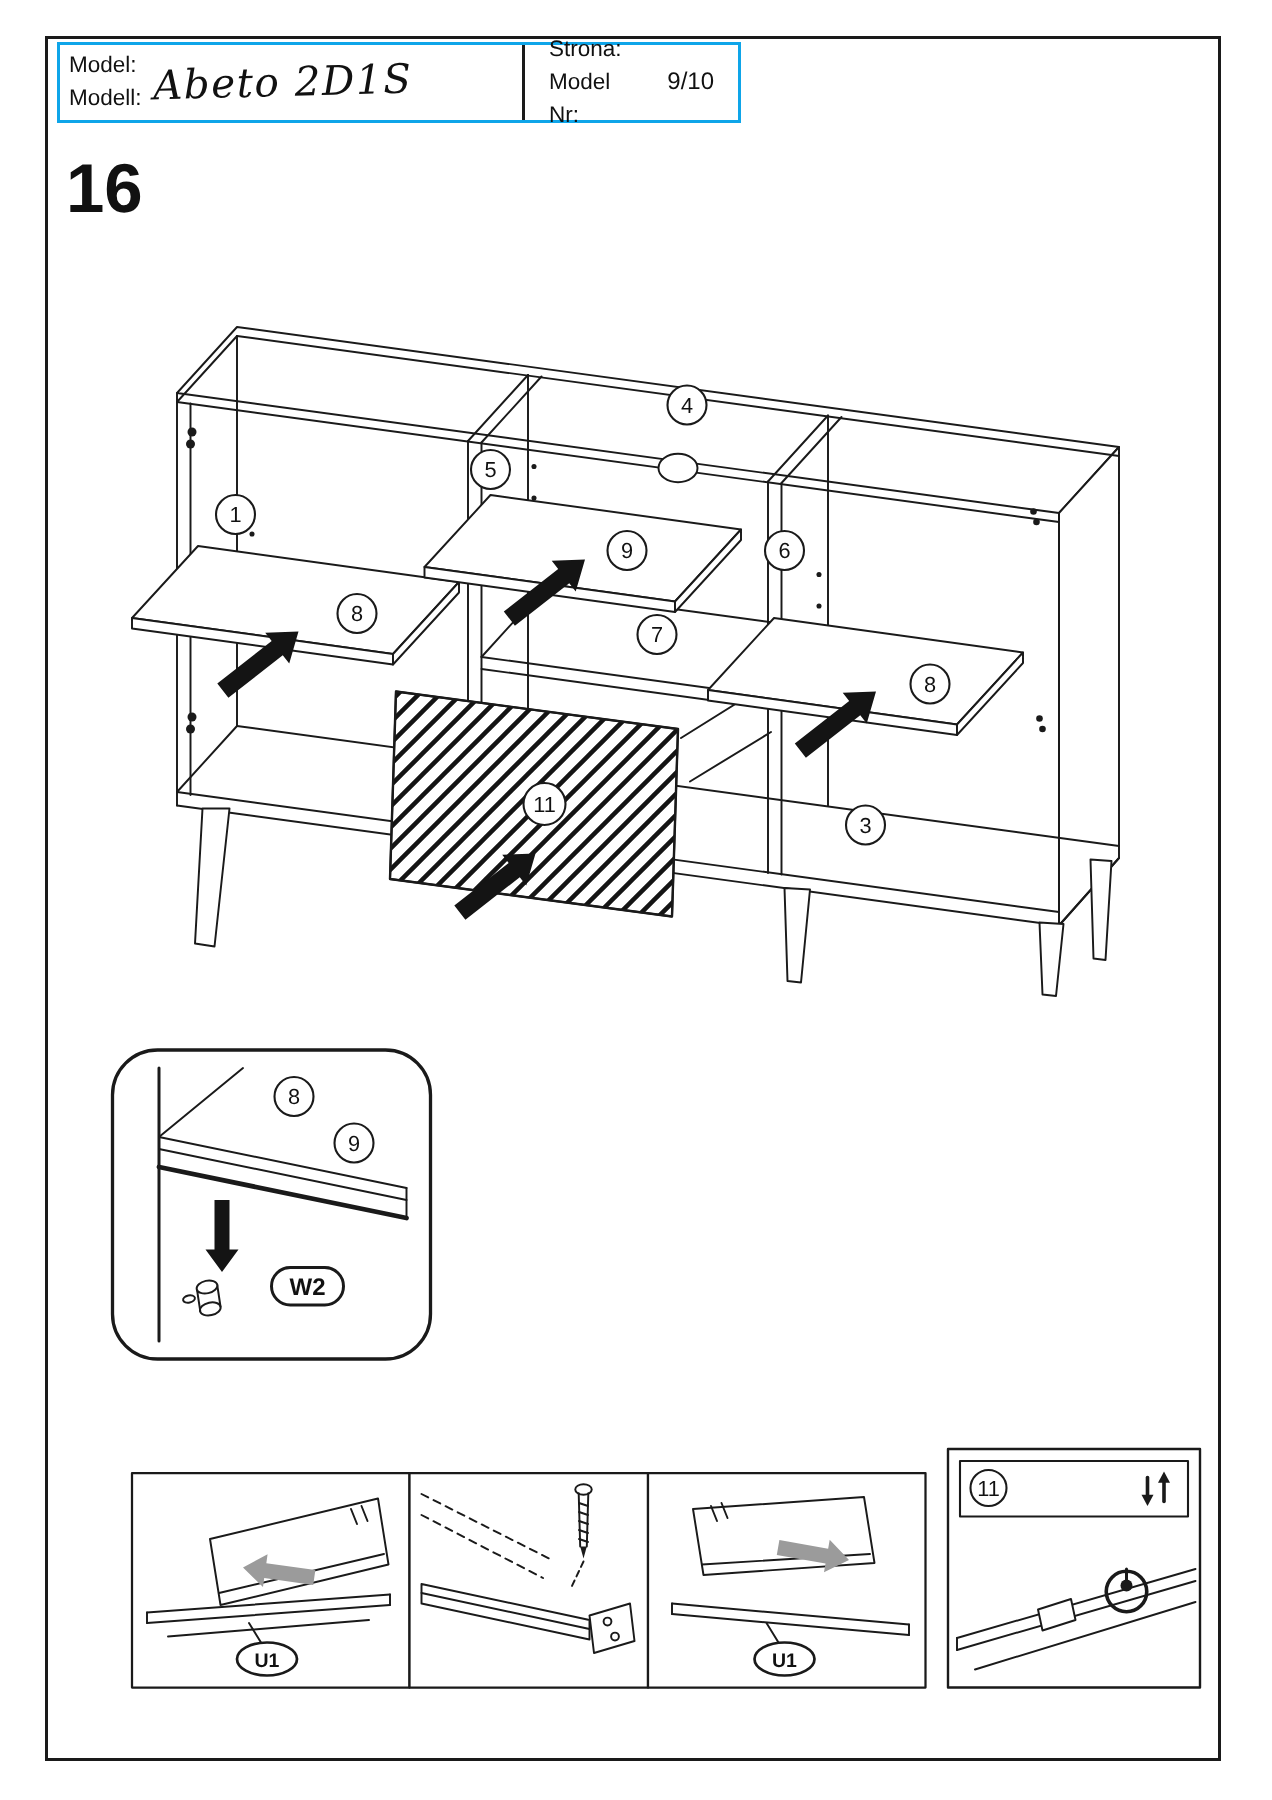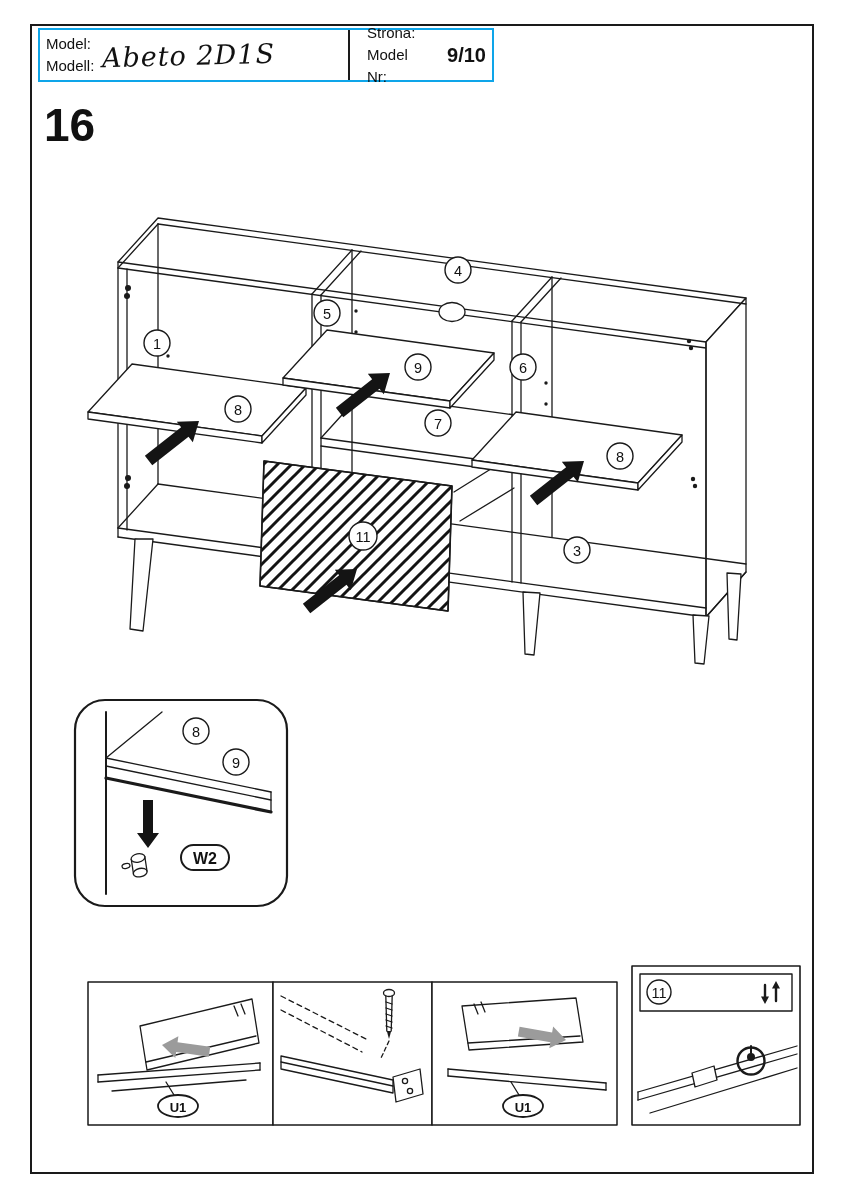--- a/index.html
+++ b/index.html
@@ -4,25 +4,25 @@
 <style>
   html,body{margin:0;padding:0;background:#e8e8e8;}
   .page{position:relative;width:848px;height:1200px;background:#ffffff;overflow:hidden;
         font-family:"Liberation Sans",sans-serif;color:#111;}
   .page-border{position:absolute;left:30px;top:24px;width:784px;height:1150px;
         border:2px solid #1a1a1a;box-sizing:border-box;}
   .header-box{position:absolute;left:38px;top:28px;width:452px;height:50px;
         border:2px solid #0ea5e9;background:#fff;display:flex;box-sizing:content-box;z-index:5;}
   .model-cell{flex:0 0 296px;border-right:2px solid #1a1a1a;display:flex;align-items:center;
         padding:2px 6px;gap:8px;}
-  .page-cell{flex:1;display:flex;align-items:center;padding:2px 6px;gap:22px;margin-left:11px;}
+  .page-cell{flex:1;display:flex;align-items:center;padding:2px 16px;gap:22px;}
   .hdr-labels{font-size:15px;line-height:22px;}
   .model-name{font-family:"DejaVu Serif",serif;font-style:italic;font-size:27px;
         letter-spacing:1px;transform:rotate(-1.5deg);white-space:nowrap;}
-  .page-number{font-size:20px;font-weight:bold;}
+  .page-number{font-size:16px;font-weight:normal;}
   .step-number{position:absolute;left:44px;top:78px;font-size:46px;font-weight:bold;z-index:5;margin-top:20px;}
   svg.artwork{position:absolute;left:0;top:0;}
   .co circle{fill:#fff;stroke:#1a1a1a;stroke-width:1.4;}
   .co text{font-family:"Liberation Sans",sans-serif;font-size:14.5px;fill:#111;
         text-anchor:middle;dominant-baseline:central;stroke:none;}
   .lbl{font-family:"Liberation Sans",sans-serif;font-weight:bold;fill:#111;
         text-anchor:middle;dominant-baseline:central;stroke:none;}
 </style>
 </head>
 <body>

